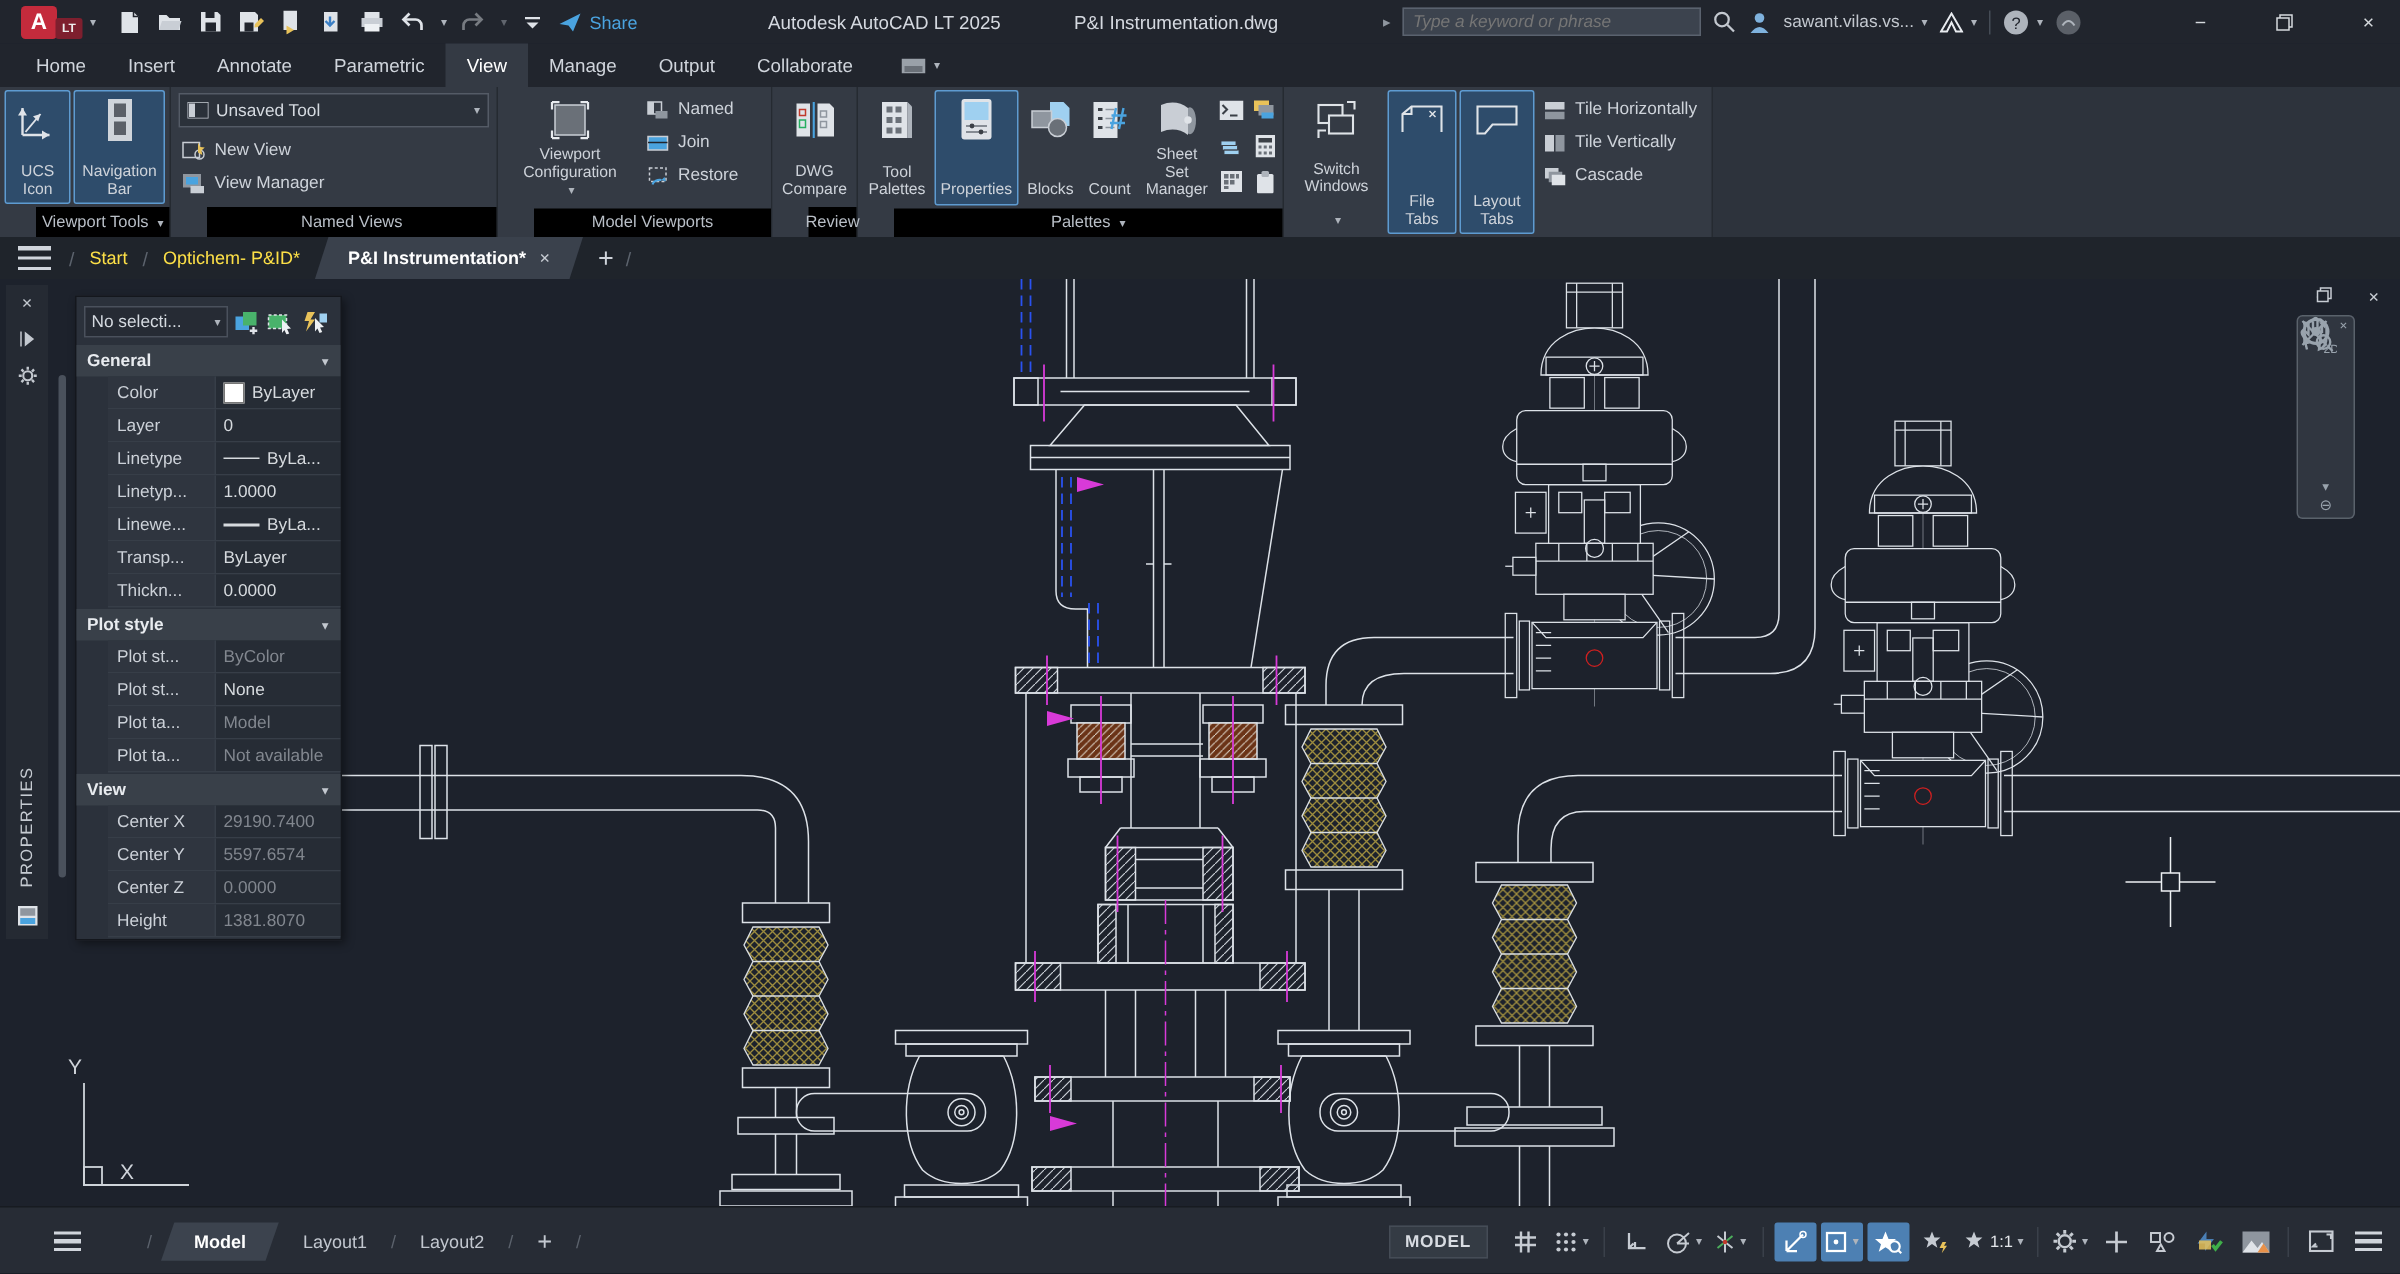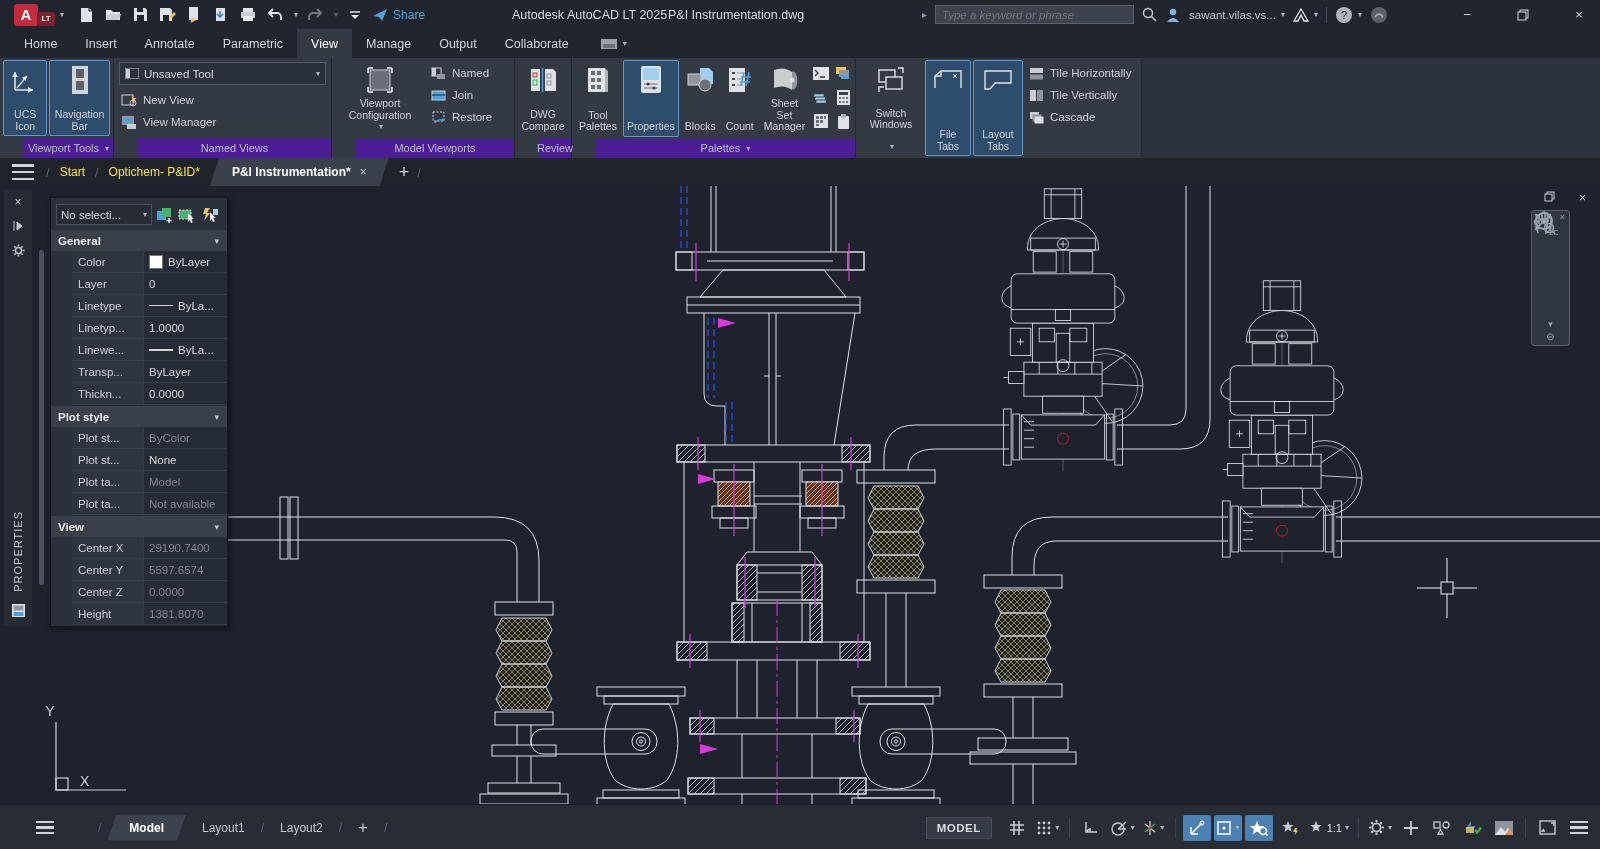--- a/index.html
+++ b/index.html
@@ -29,21 +29,21 @@
   .winbtn{width:22px;height:22px;display:flex;align-items:center;justify-content:center;font-size:13px;}
   
   #ribbontabs{position:absolute;left:0;top:29px;width:1600px;height:29px;background:#21252d;display:flex;align-items:stretch;padding-left:10px;}
   .rtab{padding:0 14px;display:flex;align-items:center;font-size:12.5px;color:#d0d5dc;}
   .rtab.active{background:#343a44;color:#fff;}
   #ribbonopt{display:flex;align-items:center;gap:4px;margin-left:10px;padding:4px 8px;}
   
   #ribbon{position:absolute;left:0;top:58px;width:1600px;height:100px;background:#2e343d;display:flex;}
   .panel{background:#343a44;border-right:1px solid #252a31;display:flex;flex-direction:column;}
   .panel-body{flex:1;display:flex;padding:2px 3px;gap:2px;}
-  .panel-label{height:20px;background:#4c1d95;color:#b9bfc7;font-size:11px;display:flex;align-items:center;justify-content:center;gap:4px;position:relative;margin-left:24px;}
+  .panel-label{height:20px;background:#000000;color:#b9bfc7;font-size:11px;display:flex;align-items:center;justify-content:center;gap:4px;position:relative;margin-left:24px;}
   .bigbtn{display:flex;flex-direction:column;align-items:center;justify-content:space-between;
      padding:3px 3px;border:1px solid transparent;border-radius:2px;color:#ced3da;font-size:10.5px;line-height:11.5px;text-align:center;}
   .bigbtn .ic{height:32px;display:flex;align-items:center;justify-content:center;margin-bottom:2px;}
   .bigbtn.toggled{background:#2e4c6b;border-color:#5e9bd1;}
   .rowbtn{display:flex;align-items:center;gap:6px;height:22px;color:#ced3da;font-size:11.5px;padding:0 4px;}
   .colstack{display:flex;flex-direction:column;justify-content:flex-start;padding-top:2px;}
   .vdrop{display:flex;align-items:center;gap:5px;height:21px;border:1px solid #545b66;background:#2b313a;
      padding:0 5px;font-size:11.5px;color:#d5dae0;margin:2px 2px 4px 2px;}
   .vdrop .caret{margin-left:auto;}
   .launcher{position:absolute;right:6px;bottom:3px;color:#9aa1a9;font-size:9px;}
@@ -185,21 +185,21 @@
       <span id="share">
         <svg width="16" height="14" viewBox="0 0 16 14">
             <path d="M1,8 L15,1 10,13 7,9 z" fill="#4aa3df"></path>
           </svg>
         <span>Share</span>
       </span>
     </div>
     <div class="title-text" style="left:512px">
         <span>Autodesk AutoCAD LT 2025</span>
       </div>
-    <div class="title-text" style="left:668px">
+    <div class="title-text" style="left:716px">
         <span>P&amp;I Instrumentation.dwg</span>
       </div>
     <div class="tb-item" id="searchwrap">
       <span style="color:#8f969f;font-size:10px">▸</span>
       <input id="searchbox" placeholder="Type a keyword or phrase" style="">
       <span class="titl-ic">
           <svg width="15" height="15" viewBox="0 0 15 15">
             <circle cx="6" cy="6" r="4.5" fill="none" stroke="#c3c8cf" stroke-width="1.5"></circle>
             <path d="M9.5,9.5 L14,14" stroke="#c3c8cf" stroke-width="1.5"></path>
           </svg>

